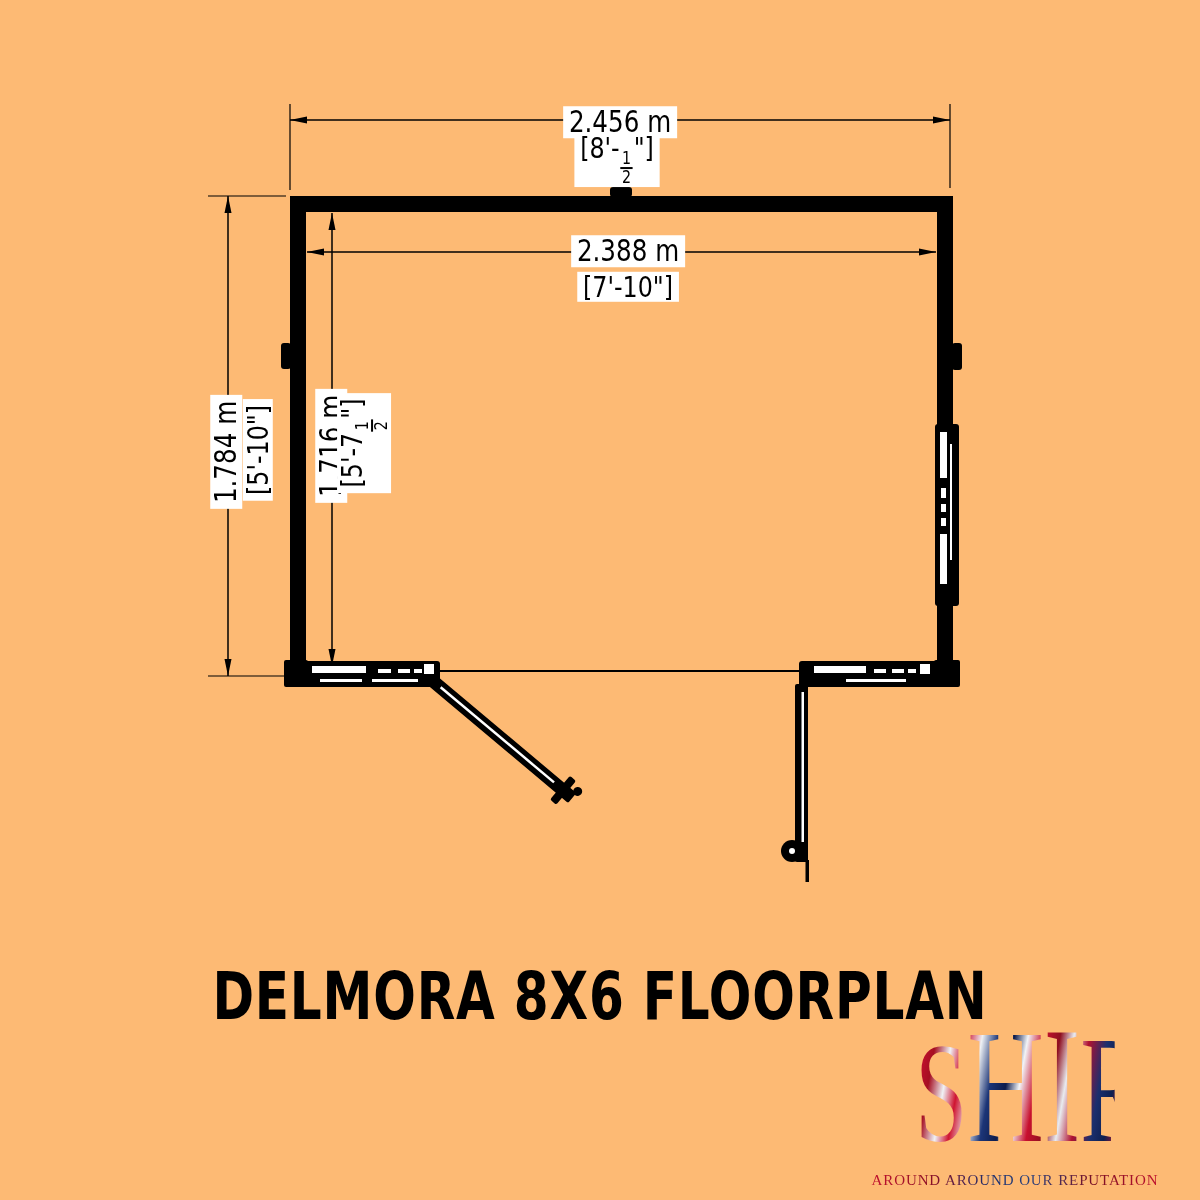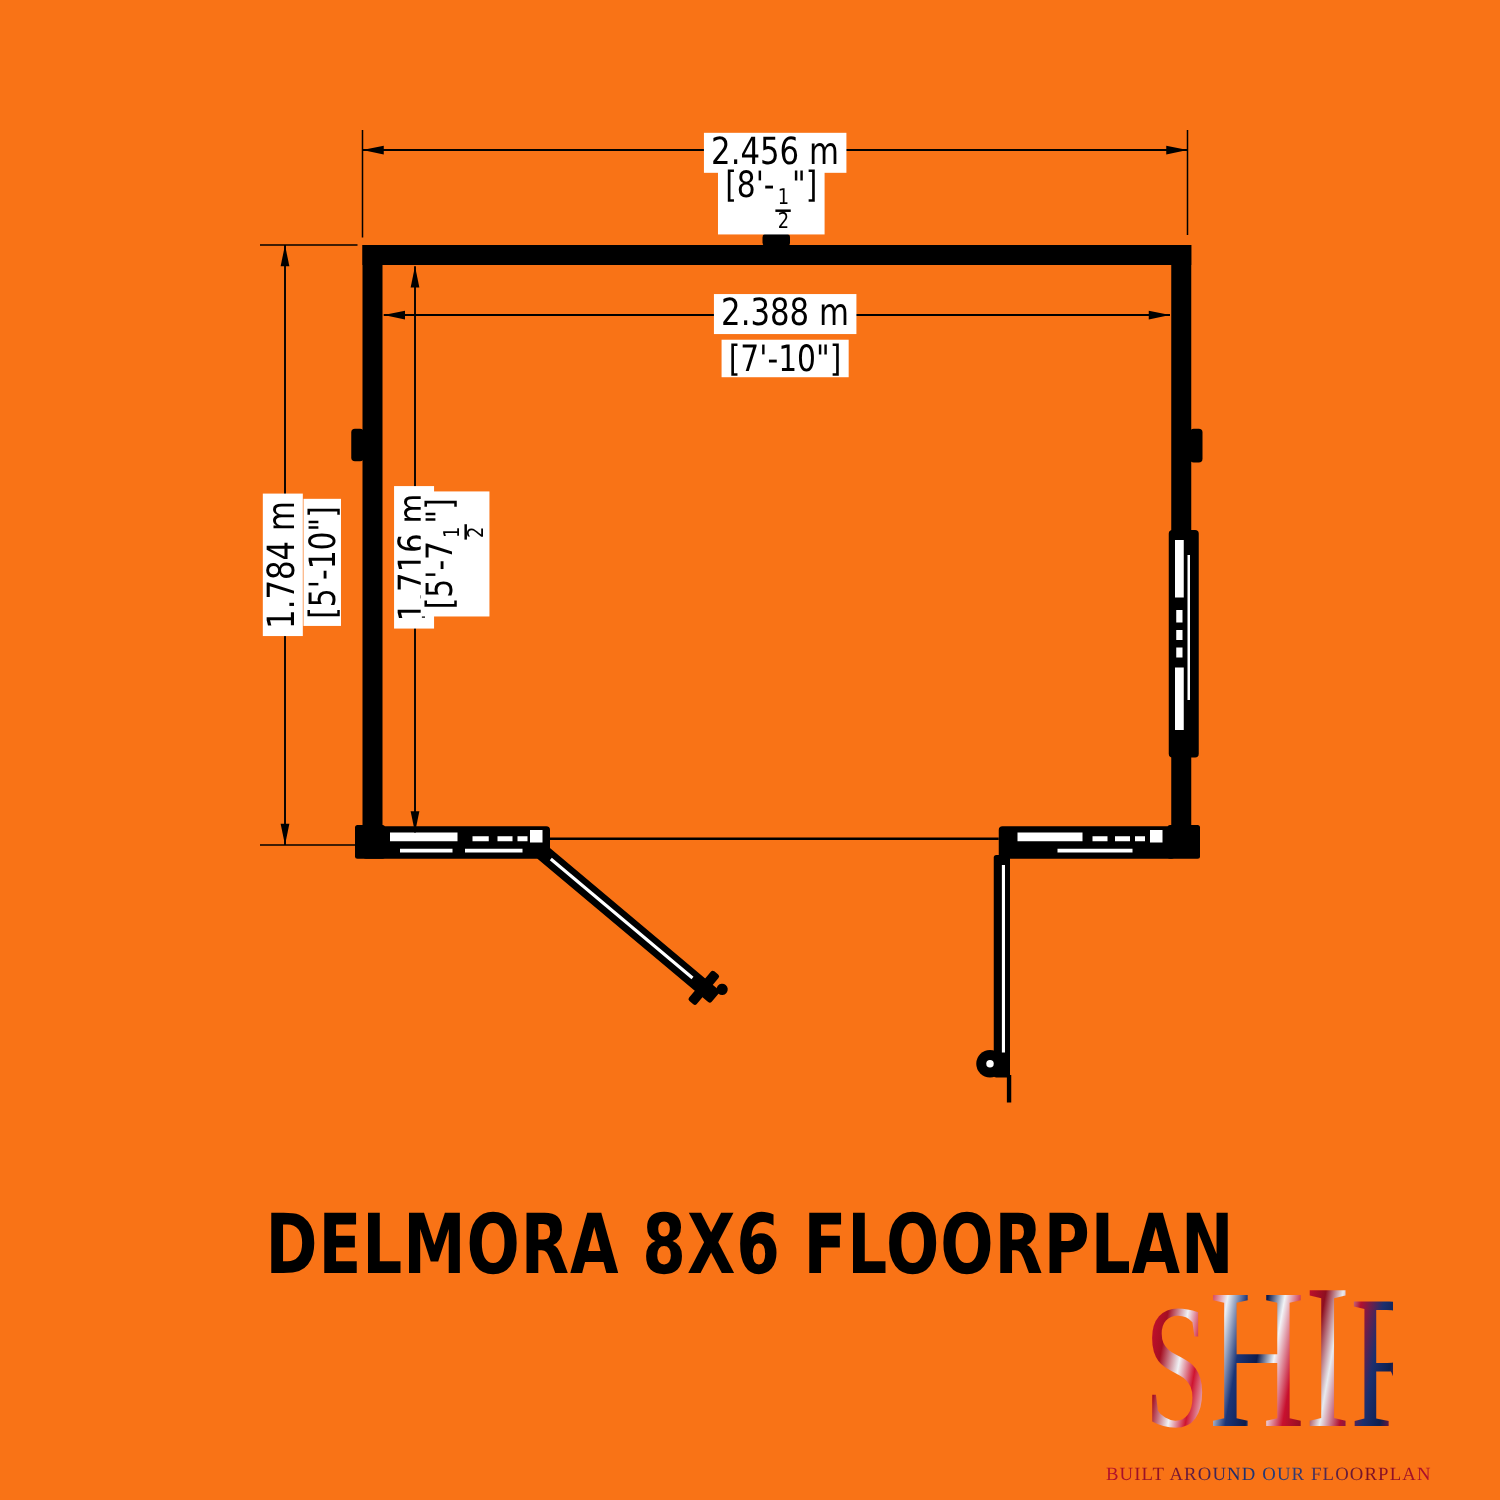--- a/index.html
+++ b/index.html
@@ -1,16 +1,16 @@
 <!DOCTYPE html>
 <html><head>
 <meta charset="utf-8">
 <style>
   html,body{margin:0;padding:0;background:#fff;}
-  .canvas{position:relative;width:1200px;height:1200px;background:#f97316;overflow:hidden;
+  .canvas{position:relative;width:1200px;height:1200px;background:#fdba74;overflow:hidden;
           font-family:"DejaVu Sans","Liberation Sans",sans-serif;color:#000;}
   .plan-svg{position:absolute;left:0;top:0;}
 
   
   .dim{position:absolute;white-space:nowrap;background:#fff;padding:0 7px;
        font-size:30px;line-height:1.05;color:#000;
        transform:translate(-50%,-50%) scaleX(0.82);}
   .dim.imp{font-size:29px;}
   .dim.rot{transform:translate(-50%,-50%) rotate(-90deg) scaleX(0.82);}
   .dim-ow-m{left:620px;top:122px;}
@@ -165,16 +165,16 @@
         <span class="fden">2</span>
       </span><span>"]</span>
   </div>
 
   <div class="title">DELMORA 8X6 FLOORPLAN</div>
 
   <div class="logo">
     <span class="logo-word">
       <span class="l0">S</span><span class="l1">H</span><span class="l2">I</span><span class="l3">R</span><span class="l4">E</span>
     </span>
-    <span class="logo-tagline">BUILT AROUND OUR FLOORPLAN</span>
+    <span class="logo-tagline">AROUND AROUND OUR REPUTATION</span>
   </div>
 
 </div>
 
 </body></html>

